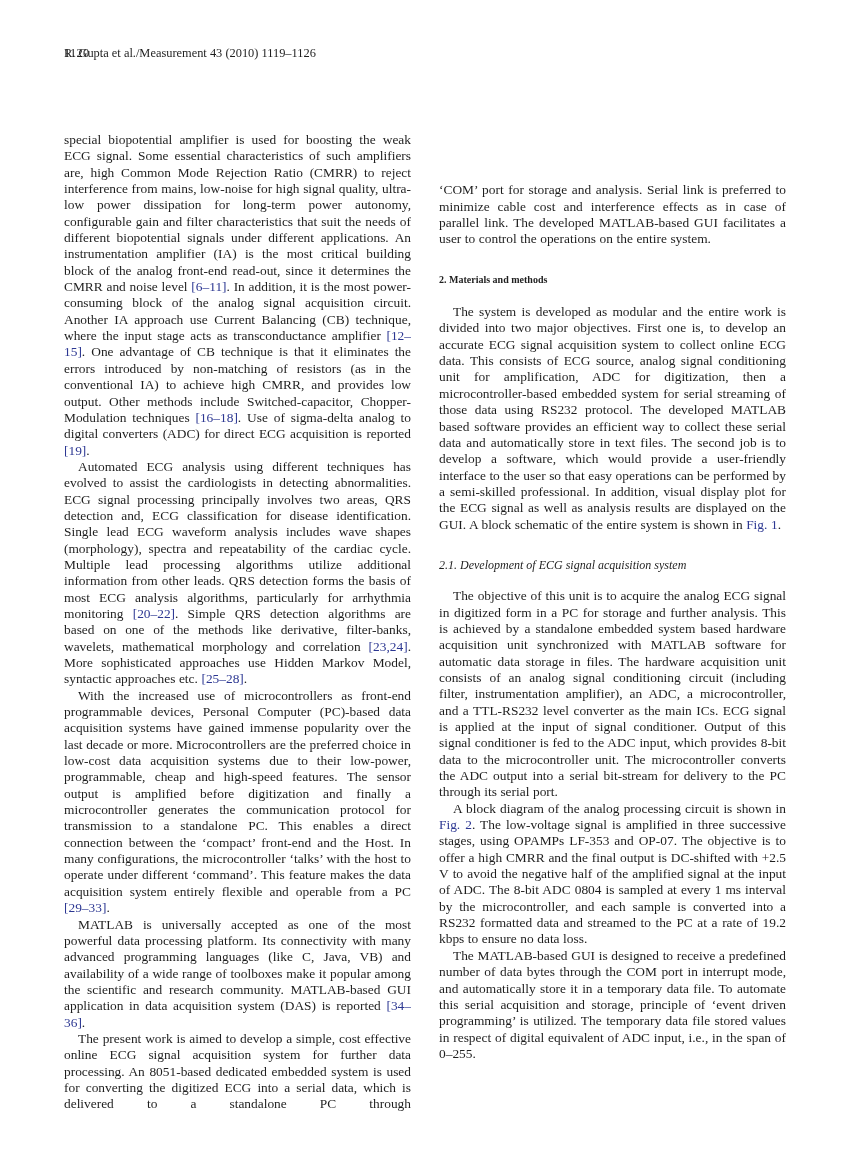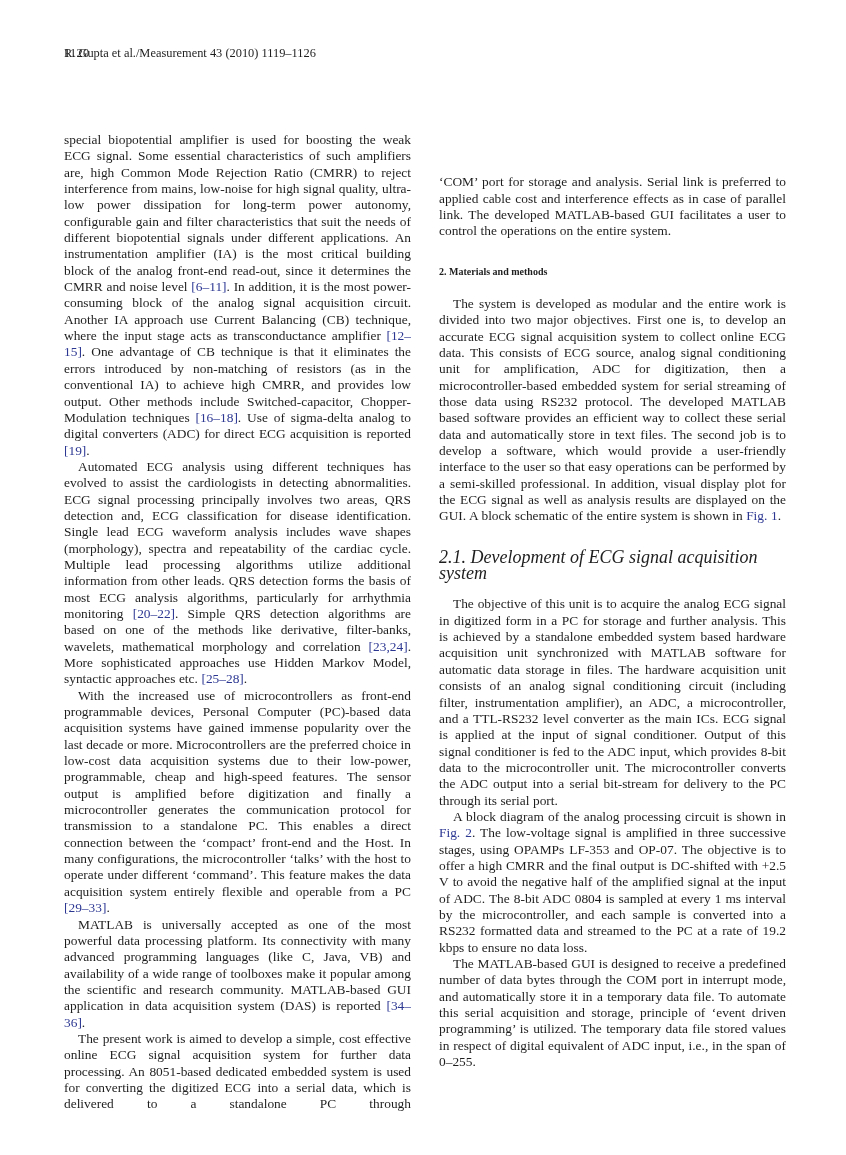--- a/index.html
+++ b/index.html
@@ -51,21 +51,21 @@
   .body-p.indent { text-indent: 14px; }
   .body-p.cont-next { text-align-last: justify; }
   .section-heading {
     margin: 24px 0 16px 0;
     font-size: 10px;
     line-height: 16.35px;
     font-weight: bold;
   }
   .subsection-heading {
     margin: 24px 0 15px 0;
-    font-size: 18px;
+    font-size: 12px;
     line-height: 16.35px;
     font-weight: normal;
     font-style: italic;
   }
   .cite {
     color: var(--link-color, #2c3792);
     cursor: pointer;
   }
 </style>
 </head>
@@ -82,21 +82,21 @@
 
     <div class="col">
       <p class="body-p"><span>special biopotential amplifier is used for boosting the weak ECG signal. Some essential characteristics of such amplifiers are, high Common Mode Rejection Ratio (CMRR) to reject interference from mains, low-noise for high signal quality, ultra-low power dissipation for long-term power autonomy, configurable gain and filter characteristics that suit the needs of different biopotential signals under different applications. An instrumentation amplifier (IA) is the most critical building block of the analog front-end read-out, since it determines the CMRR and noise level </span><span class="cite">[6–11]</span><span>. In addition, it is the most power-consuming block of the analog signal acquisition circuit. Another IA approach use Current Balancing (CB) technique, where the input stage acts as transconductance amplifier </span><span class="cite">[12–15]</span><span>. One advantage of CB technique is that it eliminates the errors introduced by non-matching of resistors (as in the conventional IA) to achieve high CMRR, and provides low output. Other methods include Switched-capacitor, Chopper-Modulation techniques </span><span class="cite">[16–18]</span><span>. Use of sigma-delta analog to digital converters (ADC) for direct ECG acquisition is reported </span><span class="cite">[19]</span><span>.</span></p>
       <p class="body-p indent"><span>Automated ECG analysis using different techniques has evolved to assist the cardiologists in detecting abnormalities. ECG signal processing principally involves two areas, QRS detection and, ECG classification for disease identification. Single lead ECG waveform analysis includes wave shapes (morphology), spectra and repeatability of the cardiac cycle. Multiple lead processing algorithms utilize additional information from other leads. QRS detection forms the basis of most ECG analysis algorithms, particularly for arrhythmia monitoring </span><span class="cite">[20–22]</span><span>. Simple QRS detection algorithms are based on one of the methods like derivative, filter-banks, wavelets, mathematical morphology and correlation </span><span class="cite">[23,24]</span><span>. More sophisticated approaches use Hidden Markov Model, syntactic approaches etc. </span><span class="cite">[25–28]</span><span>.</span></p>
       <p class="body-p indent"><span>With the increased use of microcontrollers as front-end programmable devices, Personal Computer (PC)-based data acquisition systems have gained immense popularity over the last decade or more. Microcontrollers are the preferred choice in low-cost data acquisition systems due to their low-power, programmable, cheap and high-speed features. The sensor output is amplified before digitization and finally a microcontroller generates the communication protocol for transmission to a standalone PC. This enables a direct connection between the ‘compact’ front-end and the Host. In many configurations, the microcontroller ‘talks’ with the host to operate under different ‘command’. This feature makes the data acquisition system entirely flexible and operable from a PC </span><span class="cite">[29–33]</span><span>.</span></p>
       <p class="body-p indent"><span>MATLAB is universally accepted as one of the most powerful data processing platform. Its connectivity with many advanced programming languages (like C, Java, VB) and availability of a wide range of toolboxes make it popular among the scientific and research community. MATLAB-based GUI application in data acquisition system (DAS) is reported </span><span class="cite">[34–36]</span><span>.</span></p>
       <p class="body-p indent cont-next"><span>The present work is aimed to develop a simple, cost effective online ECG signal acquisition system for further data processing. An 8051-based dedicated embedded system is used for converting the digitized ECG into a serial data, which is delivered to a standalone PC through</span></p>
     </div>
 
     <div class="col">
-      <p class="body-p"><span>‘COM’ port for storage and analysis. Serial link is preferred to applied cable cost and interference effects as in case of parallel link. The developed MATLAB-based GUI facilitates a user to control the operations on the entire system.</span></p>
+      <p class="body-p"><span>‘COM’ port for storage and analysis. Serial link is preferred to minimize cable cost and interference effects as in case of parallel link. The developed MATLAB-based GUI facilitates a user to control the operations on the entire system.</span></p>
       <h2 class="section-heading">2. Materials and methods</h2>
       <p class="body-p indent"><span>The system is developed as modular and the entire work is divided into two major objectives. First one is, to develop an accurate ECG signal acquisition system to collect online ECG data. This consists of ECG source, analog signal conditioning unit for amplification, ADC for digitization, then a microcontroller-based embedded system for serial streaming of those data using RS232 protocol. The developed MATLAB based software provides an efficient way to collect these serial data and automatically store in text files. The second job is to develop a software, which would provide a user-friendly interface to the user so that easy operations can be performed by a semi-skilled professional. In addition, visual display plot for the ECG signal as well as analysis results are displayed on the GUI. A block schematic of the entire system is shown in </span><span class="cite">Fig. 1</span><span>.</span></p>
       <h3 class="subsection-heading">2.1. Development of ECG signal acquisition system</h3>
       <p class="body-p indent"><span>The objective of this unit is to acquire the analog ECG signal in digitized form in a PC for storage and further analysis. This is achieved by a standalone embedded system based hardware acquisition unit synchronized with MATLAB software for automatic data storage in files. The hardware acquisition unit consists of an analog signal conditioning circuit (including filter, instrumentation amplifier), an ADC, a microcontroller, and a TTL-RS232 level converter as the main ICs. ECG signal is applied at the input of signal conditioner. Output of this signal conditioner is fed to the ADC input, which provides 8-bit data to the microcontroller unit. The microcontroller converts the ADC output into a serial bit-stream for delivery to the PC through its serial port.</span></p>
       <p class="body-p indent"><span>A block diagram of the analog processing circuit is shown in </span><span class="cite">Fig. 2</span><span>. The low-voltage signal is amplified in three successive stages, using OPAMPs LF-353 and OP-07. The objective is to offer a high CMRR and the final output is DC-shifted with +2.5 V to avoid the negative half of the amplified signal at the input of ADC. The 8-bit ADC 0804 is sampled at every 1 ms interval by the microcontroller, and each sample is converted into a RS232 formatted data and streamed to the PC at a rate of 19.2 kbps to ensure no data loss.</span></p>
       <p class="body-p indent"><span>The MATLAB-based GUI is designed to receive a predefined number of data bytes through the COM port in interrupt mode, and automatically store it in a temporary data file. To automate this serial acquisition and storage, principle of ‘event driven programming’ is utilized. The temporary data file stored values in respect of digital equivalent of ADC input, i.e., in the span of 0–255.</span></p>
     </div>
 
   </div>
 </div>

